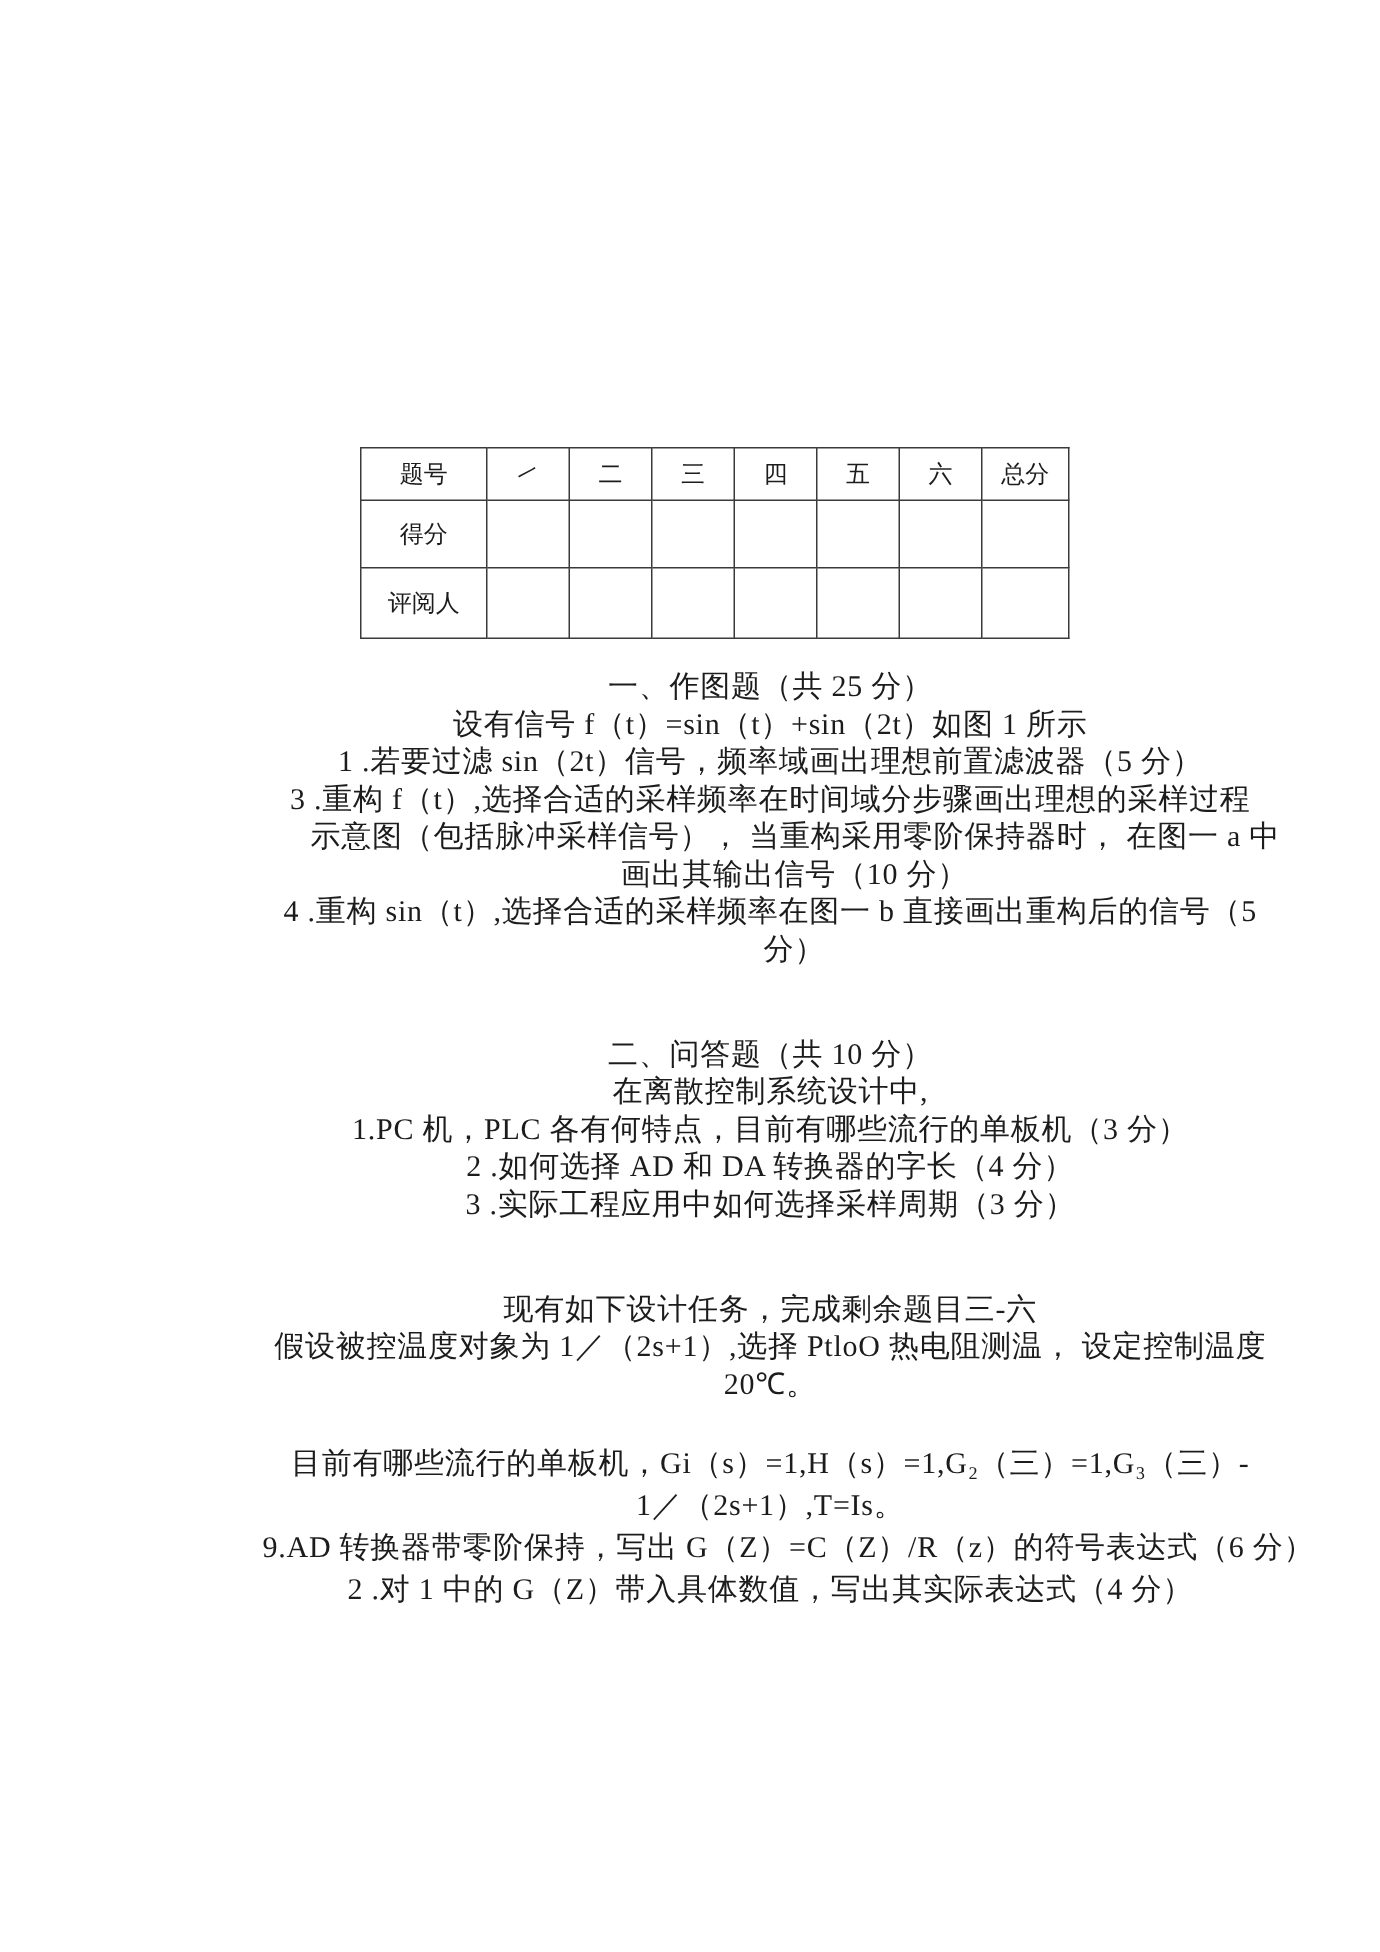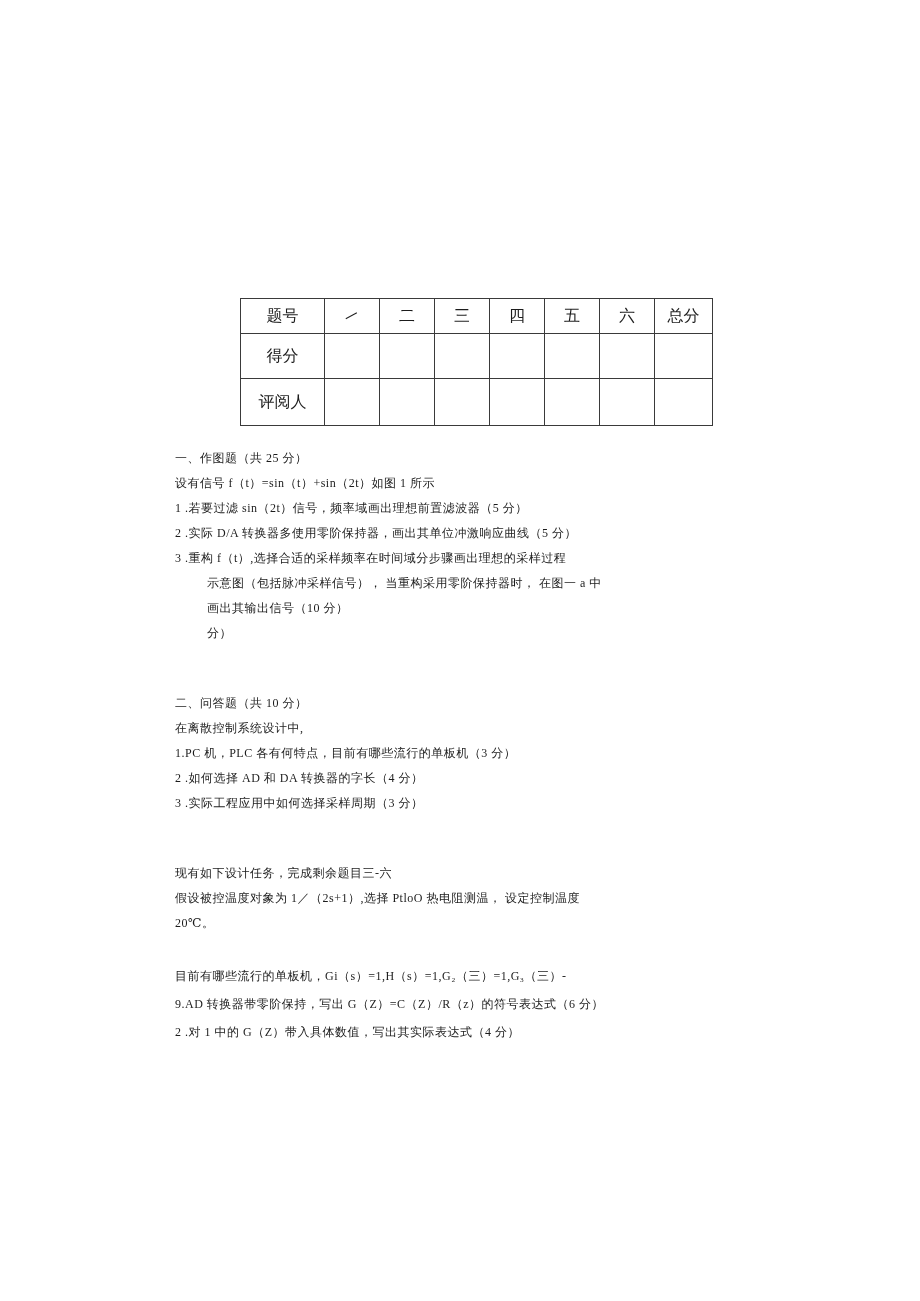--- a/index.html
+++ b/index.html
@@ -8,20 +8,21 @@
     background:#ffffff;
     font-family:"Liberation Serif","DejaVu Serif",serif;
     color:#1c1c1c;
     overflow:hidden;
   }
   .page{
     box-sizing:border-box;
     width:920px;height:1301px;
     padding:298px 68px 0 175px;
     background:#ffffff;
+    font-family:Liberation Serif, serif;
   }
   
   table.score{
     border-collapse:collapse;
     table-layout:fixed;
     width:472px;
     margin:0 0 20px 65px;
   }
   table.score td{
     border:1px solid #3a3a3a;
@@ -33,24 +34,25 @@
   }
   col.c-label{width:84px;}
   col.c-num{width:55px;}
   col.c-total{width:58px;}
   tr.r1 td{height:34px;}
   tr.r2 td{height:44px;}
   tr.r3 td{height:46px;margin-top:12px;}
   .tilt{display:inline-block;transform:rotate(-28deg);font-size:14px;}
   
   .line{
-    font-size:12px;
+    font-size:20px;
     line-height:25px;
     letter-spacing:0.5px;
     white-space:nowrap;
+    text-align:center;
   }
   .indent{margin-left:32px;}
   .block{margin:0;}
   .gap-lg{margin-top:45px;}
   .gap-md{margin-top:26px;}
   .sec-d .line{line-height:28px;}
 </style>
 </head>
 <body>
 
@@ -98,40 +100,41 @@
       <td></td>
       <td></td>
     </tr>
   </tbody>
     </table>
 
   <div class="block">
     <div class="line">一、作图题（共 25 分）</div>
     <div class="line">设有信号 f（t）=sin（t）+sin（2t）如图 1 所示</div>
     <div class="line">1 .若要过滤 sin（2t）信号，频率域画出理想前置滤波器（5 分）</div>
-    <div class="line">2 .实际 D/A 转换器多使用零阶保持器，画出其单位冲激响应曲线（5 分）</div>
     <div class="line">3 .重构 f（t）,选择合适的采样频率在时间域分步骤画出理想的采样过程</div>
     <div class="line indent">示意图（包括脉冲采样信号）， 当重构采用零阶保持器时， 在图一 a 中</div>
     <div class="line indent">画出其输出信号（10 分）</div>
+    <div class="line">4 .重构 sin（t）,选择合适的采样频率在图一 b 直接画出重构后的信号（5</div>
     <div class="line indent">分）</div>
   </div>
 
   <div class="block gap-lg">
     <div class="line">二、问答题（共 10 分）</div>
     <div class="line">在离散控制系统设计中,</div>
     <div class="line">1.PC 机，PLC 各有何特点，目前有哪些流行的单板机（3 分）</div>
     <div class="line">2 .如何选择 AD 和 DA 转换器的字长（4 分）</div>
     <div class="line">3 .实际工程应用中如何选择采样周期（3 分）</div>
   </div>
 
   <div class="block gap-lg">
     <div class="line">现有如下设计任务，完成剩余题目三-六</div>
     <div class="line">假设被控温度对象为 1／（2s+1）,选择 PtloO 热电阻测温， 设定控制温度</div>
     <div class="line">20℃。</div>
   </div>
 
   <div class="block gap-md sec-d">
     <div class="line">目前有哪些流行的单板机，Gi（s）=1,H（s）=1,G₂（三）=1,G₃（三）-</div>
+    <div class="line">1／（2s+1）,T=Is。</div>
     <div class="line">9.AD 转换器带零阶保持，写出 G（Z）=C（Z）/R（z）的符号表达式（6 分）</div>
     <div class="line">2 .对 1 中的 G（Z）带入具体数值，写出其实际表达式（4 分）</div>
   </div>
 
 </div>
 
 </body></html>

